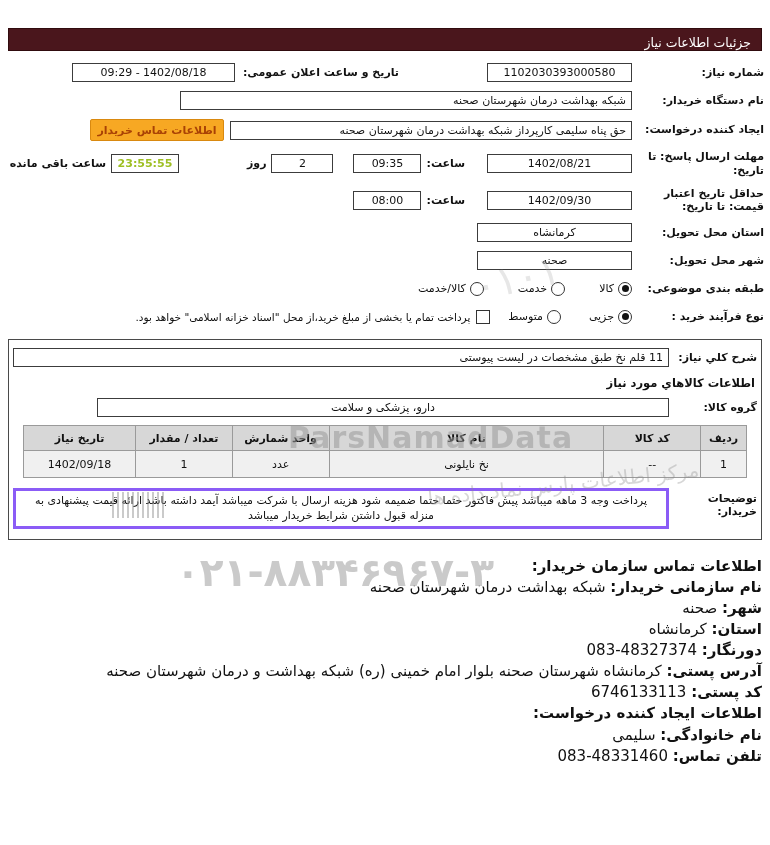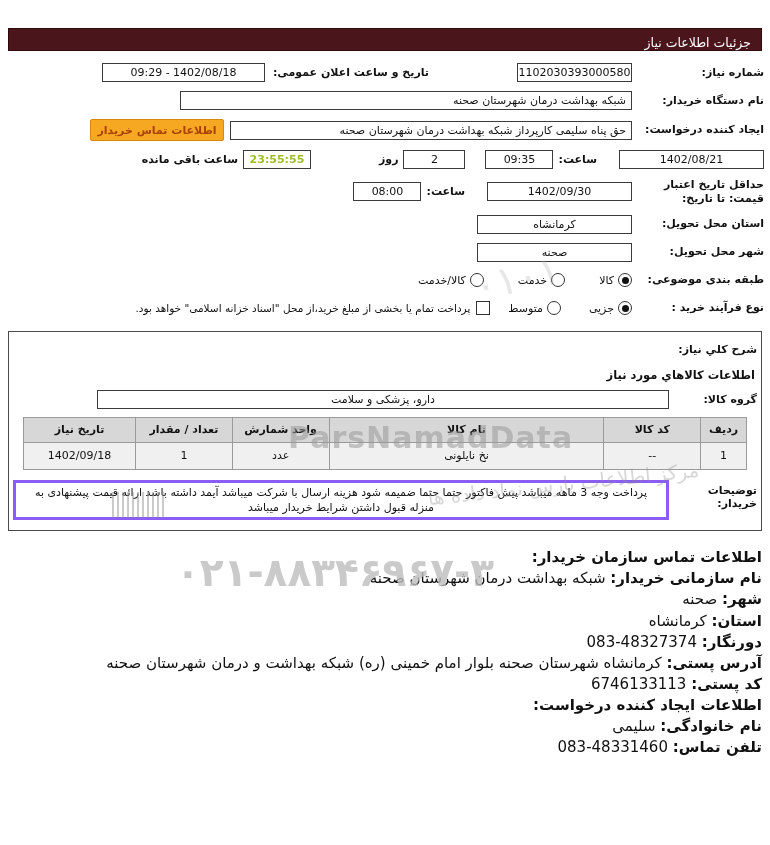--- a/index.html
+++ b/index.html
@@ -59,39 +59,40 @@
 <div class="page">
 
   <div class="titlebar">
     <span>جزئیات اطلاعات نیاز</span>
   </div>
 
   <div class="form">
 
     <div class="row">
       <div class="lblcol">شماره نیاز:</div>
-      <div class="box center ltr" style="width:115px">1102030393000580</div>
+      <div class="box center ltr" style="width:145px">1102030393000580</div>
       <div class="sp" style="width:88px"></div>
       <div class="lbl" style="width:164px">تاریخ و ساعت اعلان عمومی:</div>
       <div class="box center ltr" style="width:163px">09:29 - 1402/08/18</div>
     </div>
 
     <div class="row">
       <div class="lblcol">نام دستگاه خریدار:</div>
       <div class="box" style="width:452px">شبکه بهداشت درمان شهرستان صحنه</div>
     </div>
 
     <div class="row">
       <div class="lblcol">ایجاد کننده درخواست:</div>
       <div class="box" style="width:402px">حق پناه سلیمی کارپرداز شبکه بهداشت درمان شهرستان صحنه</div>
       <div class="sp" style="width:6px"></div>
       <div class="btn-orange" style="width:132px">اطلاعات تماس خریدار</div>
     </div>
 
     <div class="row">
+      <div class="lblcol">مهلت ارسال پاسخ: تا تاریخ:</div>
       <div class="box center ltr" style="width:145px">1402/08/21</div>
       <div class="sp" style="width:22px"></div>
       <div class="lbl">ساعت:</div>
       <div class="sp" style="width:5px"></div>
       <div class="box center ltr" style="width:68px">09:35</div>
       <div class="sp" style="width:20px"></div>
       <div class="box center ltr" style="width:62px">2</div>
       <div class="sp" style="width:5px"></div>
       <div class="lbl">روز</div>
       <div class="sp" style="width:68px"></div>
@@ -153,20 +154,21 @@
       <div class="sp" style="width:6px"></div>
       <span style="font-size:10.5px;white-space:nowrap">پرداخت تمام یا بخشی از مبلغ خرید،از محل "اسناد خزانه اسلامی" خواهد بود.</span>
     </div>
 
   </div>
 
   <div class="items">
 
     <div class="row">
       <div class="lblcol2">شرح کلي نیاز:</div>
+      <div class="box" style="flex:1">11 قلم نخ طبق مشخصات در لیست پیوستی</div>
     </div>
 
     <div class="sec-title">اطلاعات کالاهاي مورد نیاز</div>
 
     <div class="row">
       <div class="lblcol2">گروه کالا:</div>
       <div class="box center" style="width:572px">دارو، پزشکی و سلامت</div>
     </div>
 
     <table class="goods">

